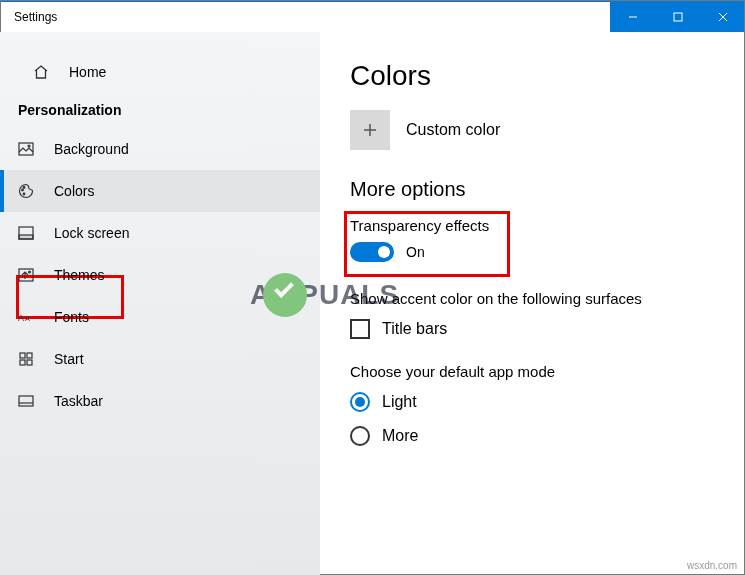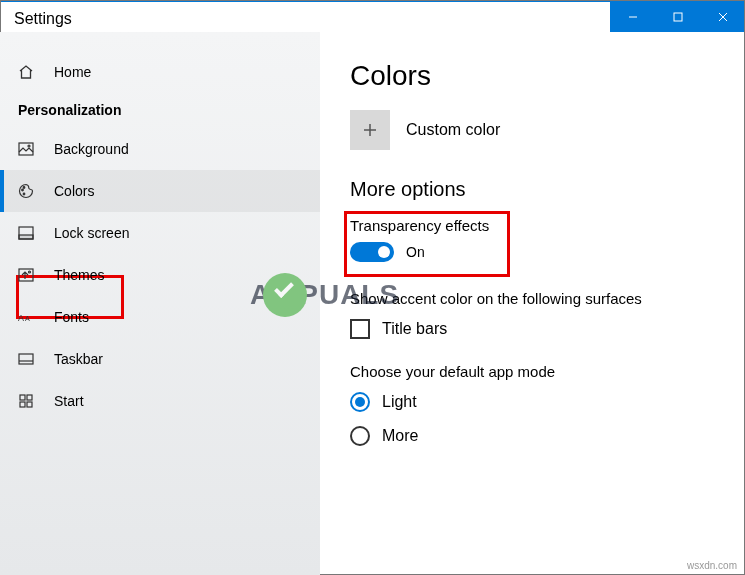--- a/index.html
+++ b/index.html
@@ -1,27 +1,27 @@
 <!DOCTYPE html>
 <html><head>
 <meta charset="utf-8">
 <style>
   * { box-sizing: border-box; margin: 0; padding: 0; font-family: "Segoe UI", Arial, sans-serif; }
   body { width: 745px; height: 575px; background: #fff; position: relative; overflow: hidden; }
 
   .titlebar { height: 32px; display: flex; align-items: flex-start; justify-content: space-between; background: #fff; border-top: 2px solid #0078d7; }
-  .titlebar .title { font-size: 16px; padding: 8px 0 0 14px; color: #000; }
+  .titlebar .title { font-size: 12px; padding: 8px 0 0 14px; color: #000; }
   .win-controls { display: flex; height: 30px; }
   .win-btn { width: 45px; height: 30px; display: flex; align-items: center; justify-content: center; background: #0078d7; color: #fff; }
   .win-btn svg { stroke: #fff; fill: none; }
 
   .container { display: flex; height: calc(575px - 32px); }
 
   .sidebar { width: 320px; background: #e9ebec; background: linear-gradient(180deg,#f4f5f6 0%,#e6e8ea 100%); padding-top: 20px; position: relative; }
-  .home-row { display:flex; align-items:center; height:40px; padding-left:18px; gap:20px; font-size:14px; }
+  .home-row { display:flex; align-items:center; height:40px; padding-left:33px; gap:20px; font-size:14px; }
   .home-row .icon { width:16px; height:16px; display:flex; align-items:center; justify-content:center; }
   .search-row { margin: 8px 16px 12px 16px; height: 34px; border:1px solid #999; background: rgba(255,255,255,0.4); display:flex; align-items:center; justify-content:space-between; padding:0 10px; }
   .search-row input { border:none; background:transparent; font-size:14px; color:#666; width:220px; outline:none; }
   .category { font-weight:600; font-size:14px; padding:10px 9px 10px 18px; }
   .nav-item { display:flex; align-items:center; height:42px; padding-left:18px; gap:20px; font-size:14px; cursor:pointer; position:relative; }
   .nav-item .icon { width:16px; height:16px; display:flex; align-items:center; justify-content:center; color:#333; }
   .nav-item.active { background: rgba(0,0,0,0.05); }
   .nav-item.active::before { content:""; position:absolute; left:0; top:0; bottom:0; width:4px; background:#0078d7; }
   .red-box-nav { position:absolute; left:16px; width:108px; height:44px; border:3px solid #e60000; pointer-events:none; }
 
@@ -143,38 +143,38 @@
         <svg width="18" height="14" viewBox="0 0 18 14" fill="#333">
             <text x="0" y="11" font-size="10" font-family="Segoe UI">A</text>
             <text x="8" y="11" font-size="8" font-family="Segoe UI">A</text>
           </svg>
       </span>
       <span>Fonts</span>
     </div>
 
     <div class="nav-item">
       <span class="icon">
-        <svg width="16" height="12" viewBox="0 0 16 12" fill="none" stroke="#333" stroke-width="1.2">
-            <rect x="1" y="1" width="14" height="10"></rect>
-            <line x1="1" y1="8" x2="15" y2="8"></line>
-          </svg>
-      </span>
-      <span>Taskbar</span>
-    </div>
-
-    <div class="nav-item">
-      <span class="icon">
         <svg width="14" height="14" viewBox="0 0 14 14" fill="none" stroke="#333" stroke-width="1.2">
             <rect x="1" y="1" width="5" height="5"></rect>
             <rect x="8" y="1" width="5" height="5"></rect>
             <rect x="1" y="8" width="5" height="5"></rect>
             <rect x="8" y="8" width="5" height="5"></rect>
           </svg>
       </span>
       <span>Start</span>
+    </div>
+
+    <div class="nav-item">
+      <span class="icon">
+        <svg width="16" height="12" viewBox="0 0 16 12" fill="none" stroke="#333" stroke-width="1.2">
+            <rect x="1" y="1" width="14" height="10"></rect>
+            <line x1="1" y1="8" x2="15" y2="8"></line>
+          </svg>
+      </span>
+      <span>Taskbar</span>
     </div>
   </div>
 
   <div class="main">
     <div class="page-title">Colors</div>
 
     <div class="custom-row">
       <div class="custom-swatch">
         <svg width="16" height="16" viewBox="0 0 16 16" stroke="#555" stroke-width="1.5">
             <line x1="8" y1="2" x2="8" y2="14"></line>

